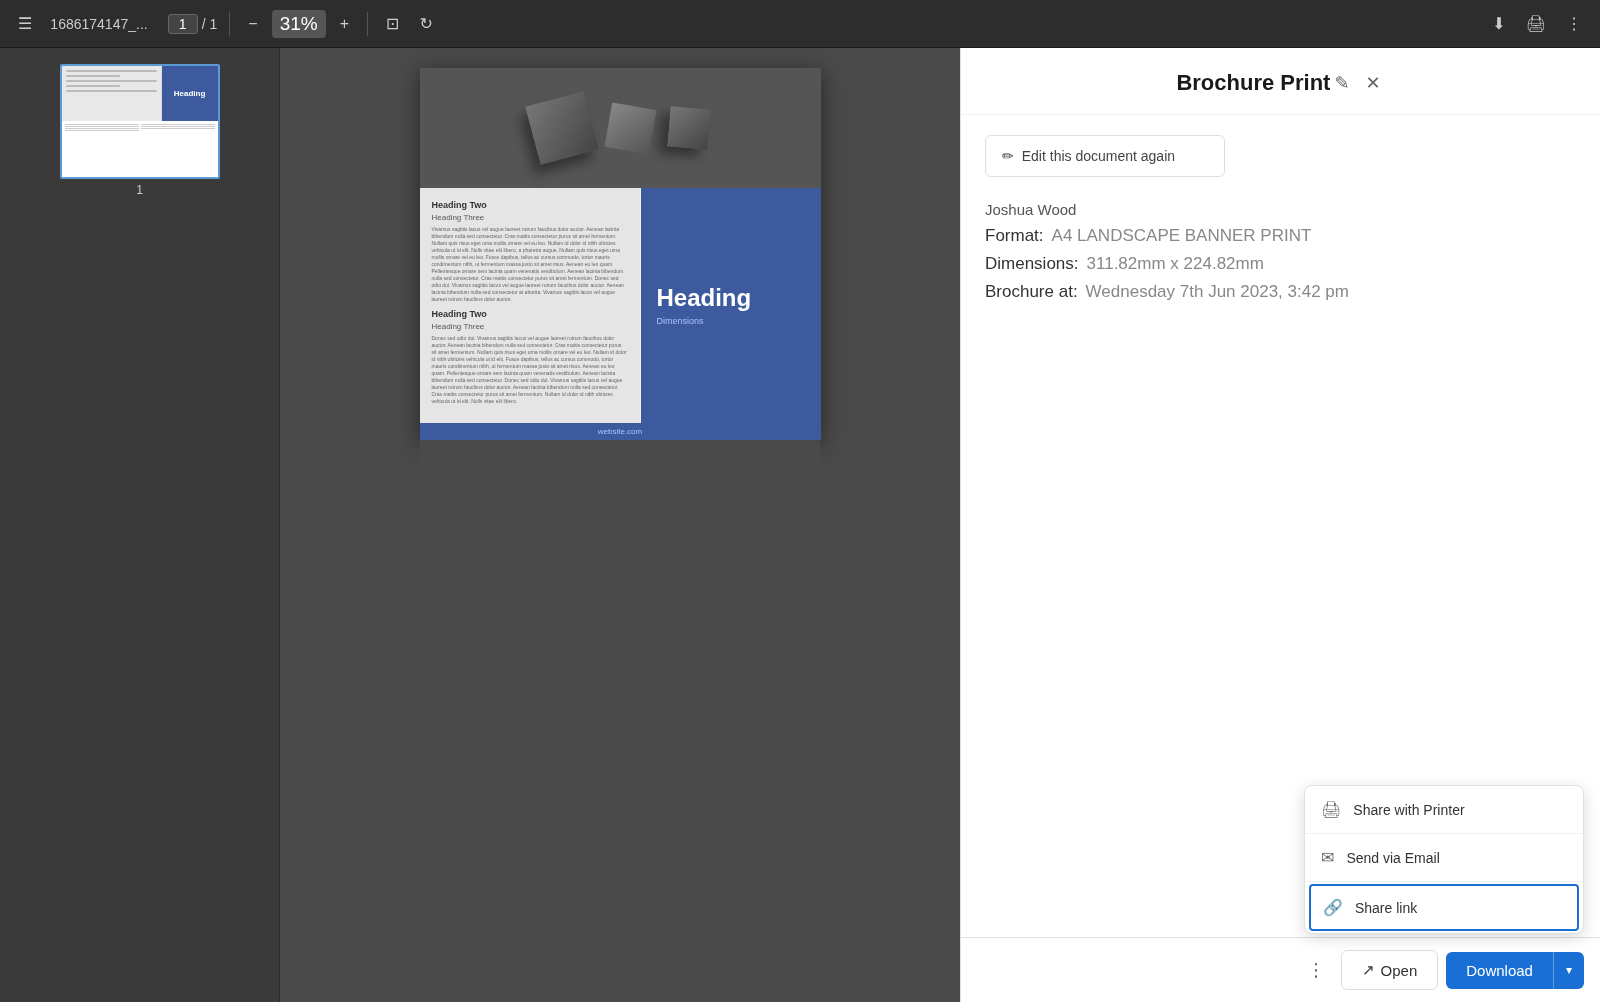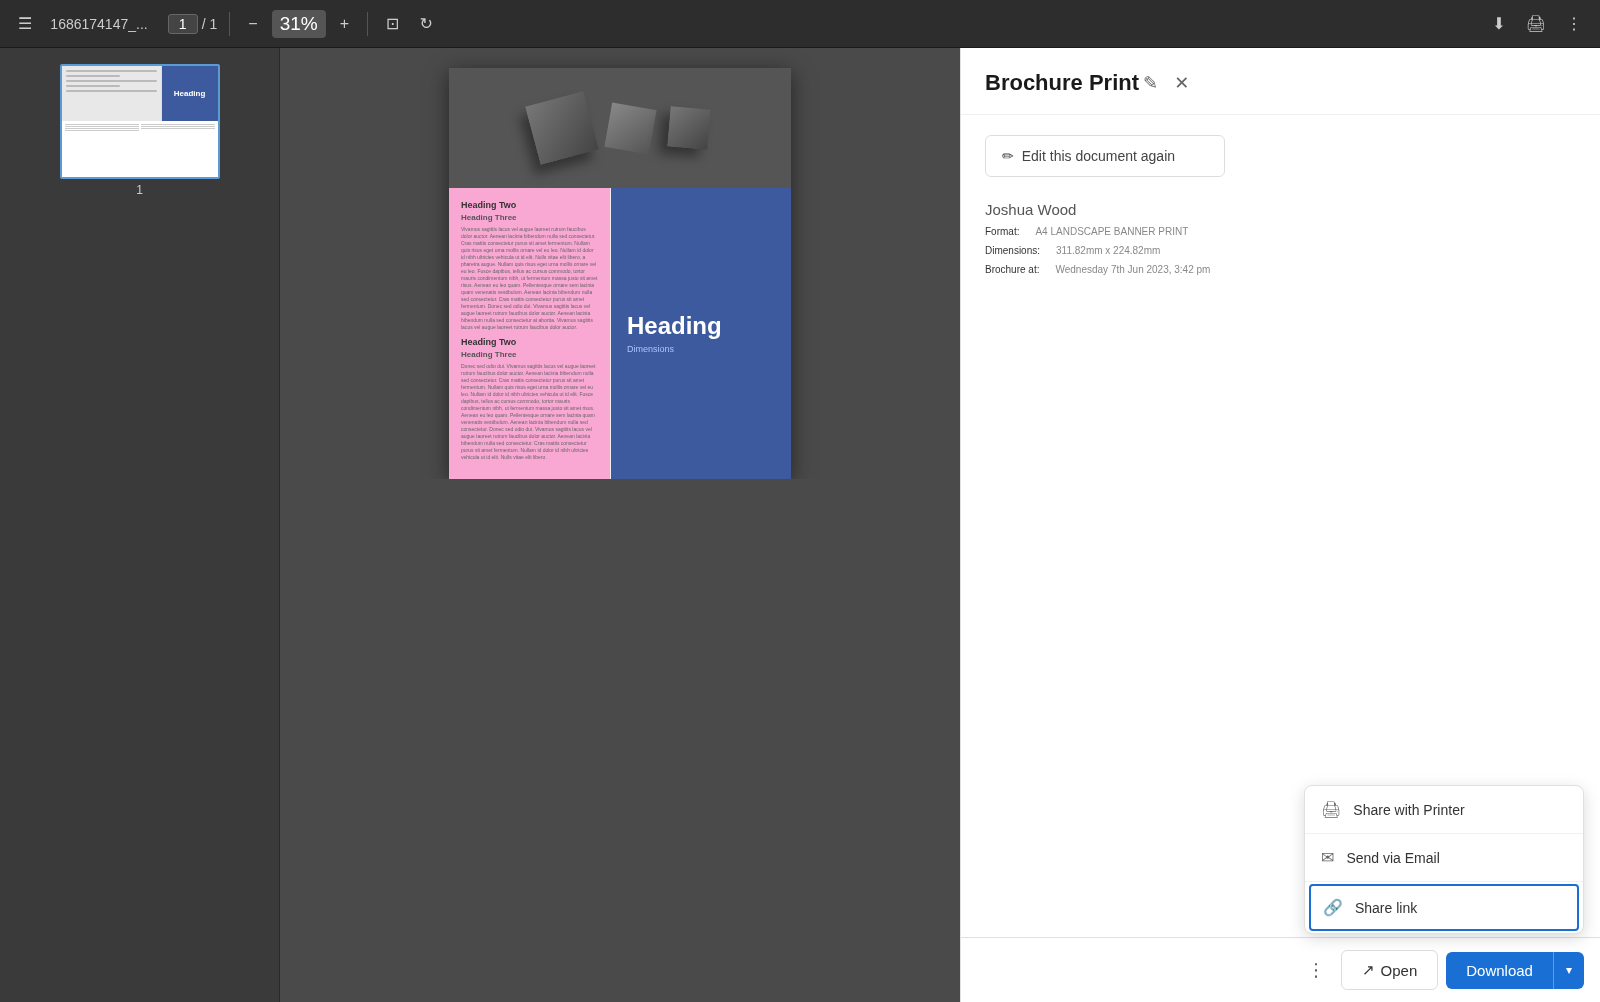--- a/index.html
+++ b/index.html
@@ -150,22 +150,22 @@
     }
     .thumb-col { flex: 1; display: flex; flex-direction: column; gap: 1px; }
     .thumb-col-line { height: 1px; background: #ccc; }
     .thumbnail-number {
       color: #ccc;
       font-size: 12px;
     }
 
     
     .document-page {
-      width: 342px;
-      background: #f9a8d4;
+      width: 401px;
+      background: #e5e5e5;
       box-shadow: 0 4px 20px rgba(0,0,0,0.5);
       margin: 0 auto;
     }
     .doc-page-top {
       height: 120px;
       background: #555;
       display: flex;
       align-items: center;
       justify-content: center;
       overflow: hidden;
@@ -189,21 +189,21 @@
       padding: 16px;
     }
     .doc-section-title {
       font-size: 9px;
       font-weight: bold;
       color: #333;
       margin-bottom: 3px;
     }
     .doc-section-subtitle {
       font-size: 8px;
-      font-weight: bold;
+      font-weight: normal;
       color: #555;
       margin-bottom: 4px;
     }
     .doc-text {
       font-size: 5px;
       color: #666;
       line-height: 1.4;
       margin-bottom: 6px;
     }
     .doc-heading-large {
@@ -234,21 +234,21 @@
       width: 640px;
       background: #fff;
       display: flex;
       flex-direction: column;
       border-left: 1px solid #e0e0e0;
       position: relative;
     }
     .panel-header {
       display: flex;
       align-items: center;
-      justify-content: flex-start;
+      justify-content: center;
       padding: 20px 24px 16px;
       border-bottom: 1px solid #f0f0f0;
     }
     .panel-title {
       font-size: 22px;
       font-weight: 600;
       color: #1a1a1a;
     }
     .panel-header-actions {
       display: flex;
@@ -292,24 +292,24 @@
       display: flex;
       flex-direction: column;
       gap: 8px;
       margin-top: 8px;
     }
     .meta-author {
       font-size: 15px;
       color: #555;
     }
     .meta-row {
-      font-size: 10px;
+      font-size: 17px;
       color: #333;
       display: flex;
-      gap: 8px;
+      gap: 0;
     }
     .meta-label {
       color: #333;
       font-weight: 500;
     }
     .meta-value {
       color: #888;
       margin-left: 8px;
     }
 
@@ -515,20 +515,23 @@
           <div class="doc-section-subtitle">Heading Three</div>
           <div class="doc-text">Vivamus sagittis lacus vel augue laoreet rutrum faucibus dolor auctor. Aenean lacinia bibendum nulla sed consectetur. Cras mattis consectetur purus sit amet fermentum. Nullam quis risus eget urna mollis ornare vel eu leo. Nullam id dolor id nibh ultricies vehicula ut id elit. Nulls vitae elit libero, a pharetra augue. Nullam quis risus eget urna mollis ornare vel eu leo. Fusce dapibus, tellus ac cursus commodo, tortor mauris condimentum nibh, ut fermentum massa justo sit amet risus. Aenean eu leo quam. Pellentesque ornare sem lacinia quam venenatis vestibulum. Aenean lacinia bibendum nulla sed consectetur. Cras mattis consectetur purus sit amet fermentum. Donec sed odio dui. Vivamus sagittis lacus vel augue laoreet rutrum faucibus dolor auctor. Aenean lacinia bibendum nulla sed consectetur at abortta. Vivamus sagittis lacus vel augue laoreet rutrum faucibus dolor auctor.</div>
           <div class="doc-section-title">Heading Two</div>
           <div class="doc-section-subtitle">Heading Three</div>
           <div class="doc-text">Donec sed odio dui. Vivamus sagittis lacus vel augue laoreet rutrum faucibus dolor auctor. Aenean lacinia bibendum nulla sed consectetur. Cras mattis consectetur purus sit amet fermentum. Nullam quis risus eget urna mollis ornare vel eu leo. Nullam id dolor id nibh ultricies vehicula ut id elit. Fusce dapibus, tellus ac cursus commodo, tortor mauris condimentum nibh, ut fermentum massa justo sit amet risus. Aenean eu leo quam. Pellentesque ornare sem lacinia quam venenatis vestibulum. Aenean lacinia bibendum nulla sed consectetur. Donec sed odio dui. Vivamus sagittis lacus vel augue laoreet rutrum faucibus dolor auctor. Aenean lacinia bibendum nulla sed consectetur. Cras mattis consectetur purus sit amet fermentum. Nullam id dolor id nibh ultricies vehicula ut id elit. Nulls vitae elit libero.</div>
         </div>
         <div class="doc-body-right">
           <div class="doc-heading-large">Heading</div>
           <div class="doc-subheading">Dimensions</div>
         </div>
+      </div>
+      <div class="doc-footer">
+        <span>website.com</span>
       </div>
     </div>
 
     <div class="doc-page-bottom-area" style="width:400px;"></div>
   </div>
 
   <div class="right-panel">
 
     <div class="panel-header">
       <span class="panel-title">Brochure Print</span>

